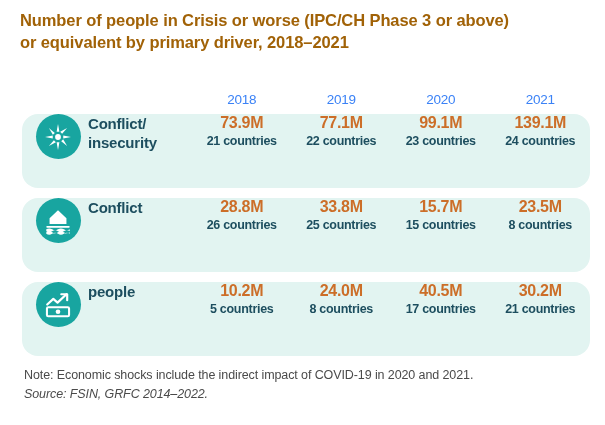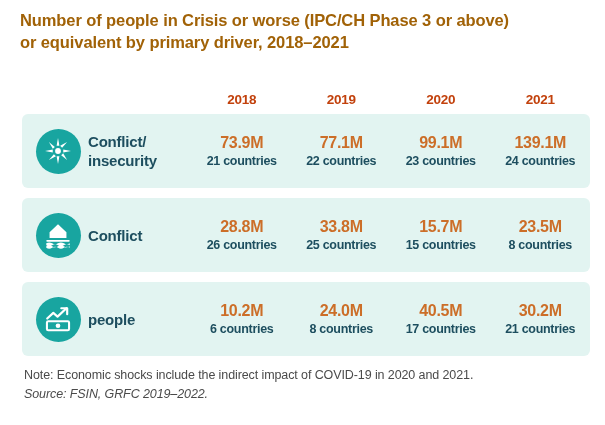--- a/index.html
+++ b/index.html
@@ -49,40 +49,40 @@
     display: flex;
     align-items: center;
   }
   .year-spacer {
     width: 170px;
     flex: 0 0 170px;
   }
   .year-cell {
     flex: 1 1 0;
     text-align: center;
-    color: #c2410c;
+    color: #3b82f6;
     font-size: 13.5px;
-    font-weight: bold;
+    font-weight: normal;
     letter-spacing: -0.2px;
   }
 
   
   .rows {
     position: absolute;
     left: 22px;
     top: 114px;
     width: 568px;
   }
   .driver-row {
     background: #E2F4F1;
-    border-radius: 6px;
+    border-radius: 16px;
     height: 74px;
     margin-bottom: 10px;
     display: flex;
-    align-items: center;
+    align-items: flex-start;
     box-sizing: border-box;
   }
   .row-icon-wrap {
     flex: 0 0 66px;
     display: flex;
     align-items: center;
     justify-content: center;
     padding-left: 6px;
     box-sizing: border-box;
   }
@@ -270,36 +270,36 @@
               </g>
             </svg>
           </span>
         </div>
       </div>
       <div class="row-label">
         <span class="lbl-line">people</span>
       </div>
       <div class="data-cell">
         <span class="cell-value">10.2M</span>
-        <span class="cell-countries">6 countries</span>
+        <span class="cell-countries">5 countries</span>
       </div>
       <div class="data-cell">
         <span class="cell-value">24.0M</span>
         <span class="cell-countries">8 countries</span>
       </div>
       <div class="data-cell">
         <span class="cell-value">40.5M</span>
         <span class="cell-countries">17 countries</span>
       </div>
       <div class="data-cell">
         <span class="cell-value">30.2M</span>
         <span class="cell-countries">21 countries</span>
       </div>
     </div>
 
   </div>
 
   <div class="footer">
     <div class="footer-note">Note: Economic shocks include the indirect impact of COVID-19 in 2020 and 2021.</div>
-    <div class="footer-source">Source: FSIN, GRFC 2019–2022.</div>
+    <div class="footer-source">Source: FSIN, GRFC 2014–2022.</div>
   </div>
 
 </div>
 
 </body></html>

